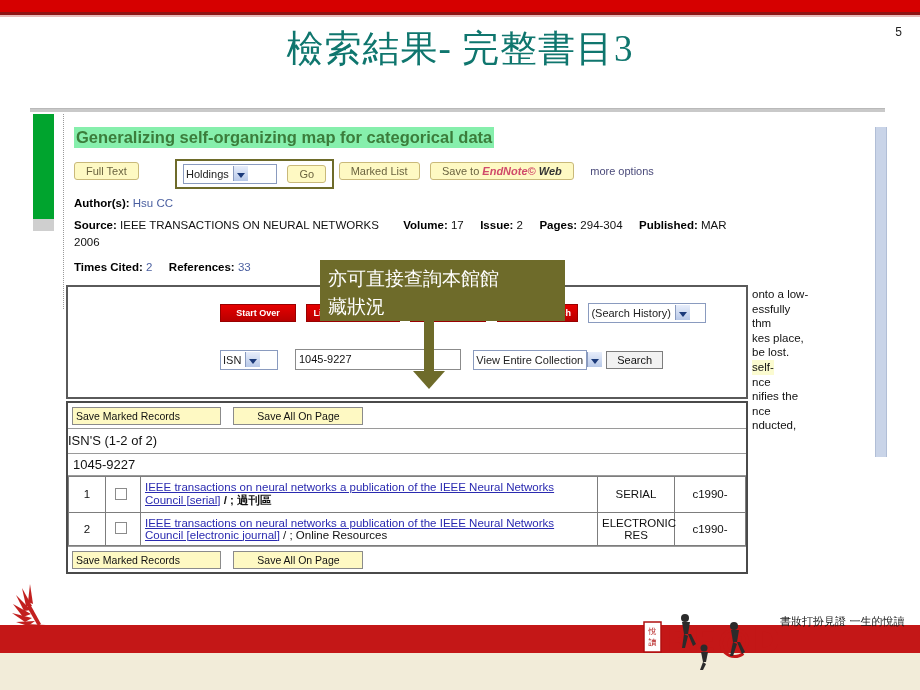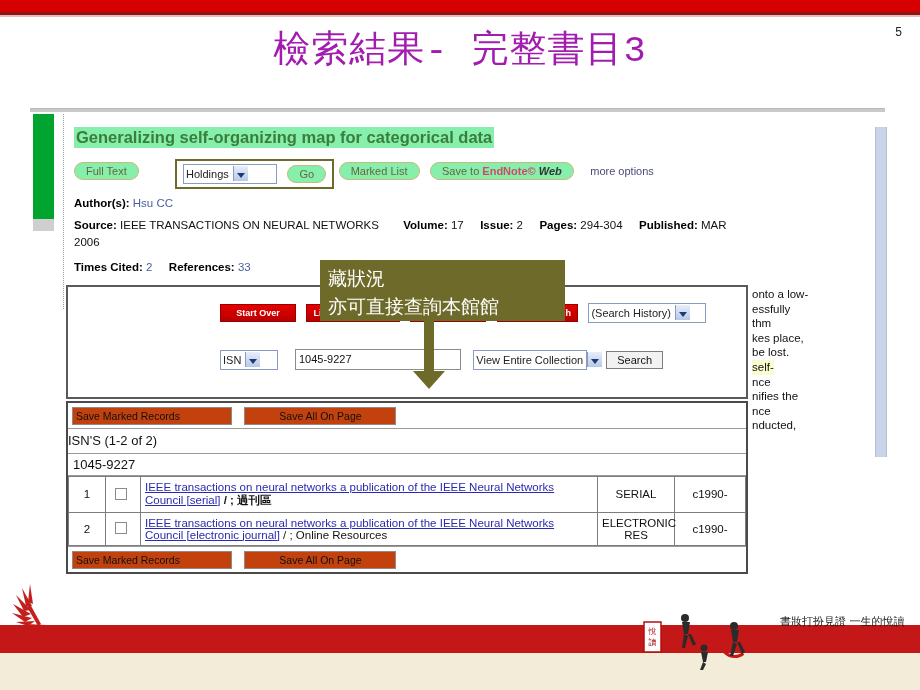--- a/index.html
+++ b/index.html
@@ -41,23 +41,23 @@
     font-size: 12px;
     color: #222;
   }
 
   .slide-title {
     position: absolute;
     left: 0; top: 24px;
     width: 920px;
     text-align: center;
     font-size: 37px;
-    color: #a21caf;
+    color: #0f766e;
     letter-spacing: 1px;
-    font-family: Liberation Mono, monospace;
+    font-family: Liberation Serif, serif;
   }
 
   
   .shot {
     position: absolute;
     left: 30px; top: 108px;
     width: 855px; height: 465px;
     background: #ffffff;
     border-top: 1px solid #b9b9b9;
   }
@@ -111,30 +111,30 @@
   }
 
   .btn-row {
     position: absolute;
     left: 44px; top: 52px;
     height: 20px;
   }
   .pill {
     display: inline-block;
     border: 1px solid #c9b97a;
-    border-radius: 9px;
-    background: #86efac;
+    border-radius: 3px;
+    background: #fef9c3;
     color: #6b6440;
     font-size: 11px;
     padding: 2px 11px;
     vertical-align: middle;
     margin-right: 6px;
     white-space: nowrap;
   }
-  .endnote-en { color: #d04a6a; font-weight: bold; }
+  .endnote-en { color: #d04a6a; font-weight: bold; font-style: italic; }
   .endnote-web { color: #333; font-style: italic; font-weight: bold; }
   .more-options {
     display: inline-block;
     font-size: 11px;
     color: #4a4a7a;
     vertical-align: middle;
     margin-left: 6px;
   }
 
   
@@ -308,24 +308,24 @@
   }
   .save-bar {
     padding: 3px 4px;
     border-bottom: 1px solid #9a9a9a;
     background: #fff;
     white-space: nowrap;
   }
   .savebtn {
     display: inline-block;
     border: 1px solid #8b8b8b;
-    background: #c2410c;
+    background: #fef9c3;
     font-size: 10.5px;
     color: #111;
-    padding: 2px 15px;
+    padding: 2px 4px;
     text-align: center;
     vertical-align: middle;
     margin-right: 8px;
   }
   .savebtn.w1 { width: 140px; text-align: left; padding-left: 3px; }
   .savebtn.w2 { width: 120px; }
 
   .res-head {
     text-align: left;
     font-size: 13px;
@@ -525,22 +525,22 @@
     </tbody>
       </table>
 
     <div class="save-bar" style="border-bottom:none;border-top:1px solid #9a9a9a;">
       <span class="savebtn w1">Save Marked Records</span>
       <span class="savebtn w2">Save All On Page</span>
     </div>
   </div>
 
   <div class="callout">
+    <div>亦可直接查詢本館館</div>
     <div>藏狀況</div>
-    <div>亦可直接查詢本館館</div>
   </div>
   <div class="callout-stem"></div>
   <div class="callout-head"></div>
 
 </div>
 
 <svg class="feather" viewBox="0 0 44 52">
   <g fill="#c2201f">
     <path d="M22 4 L25 24 L20 22 Z"></path>
     <path d="M14 8 L24 26 L18 26 Z"></path>

